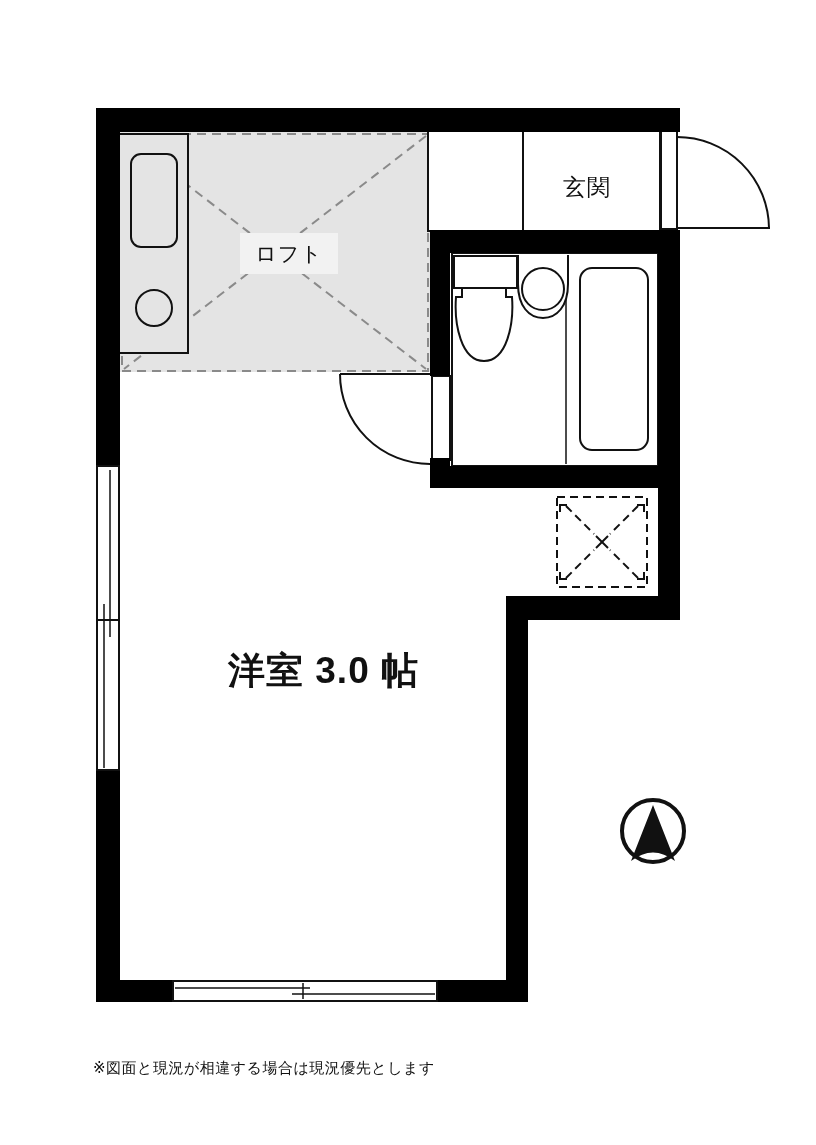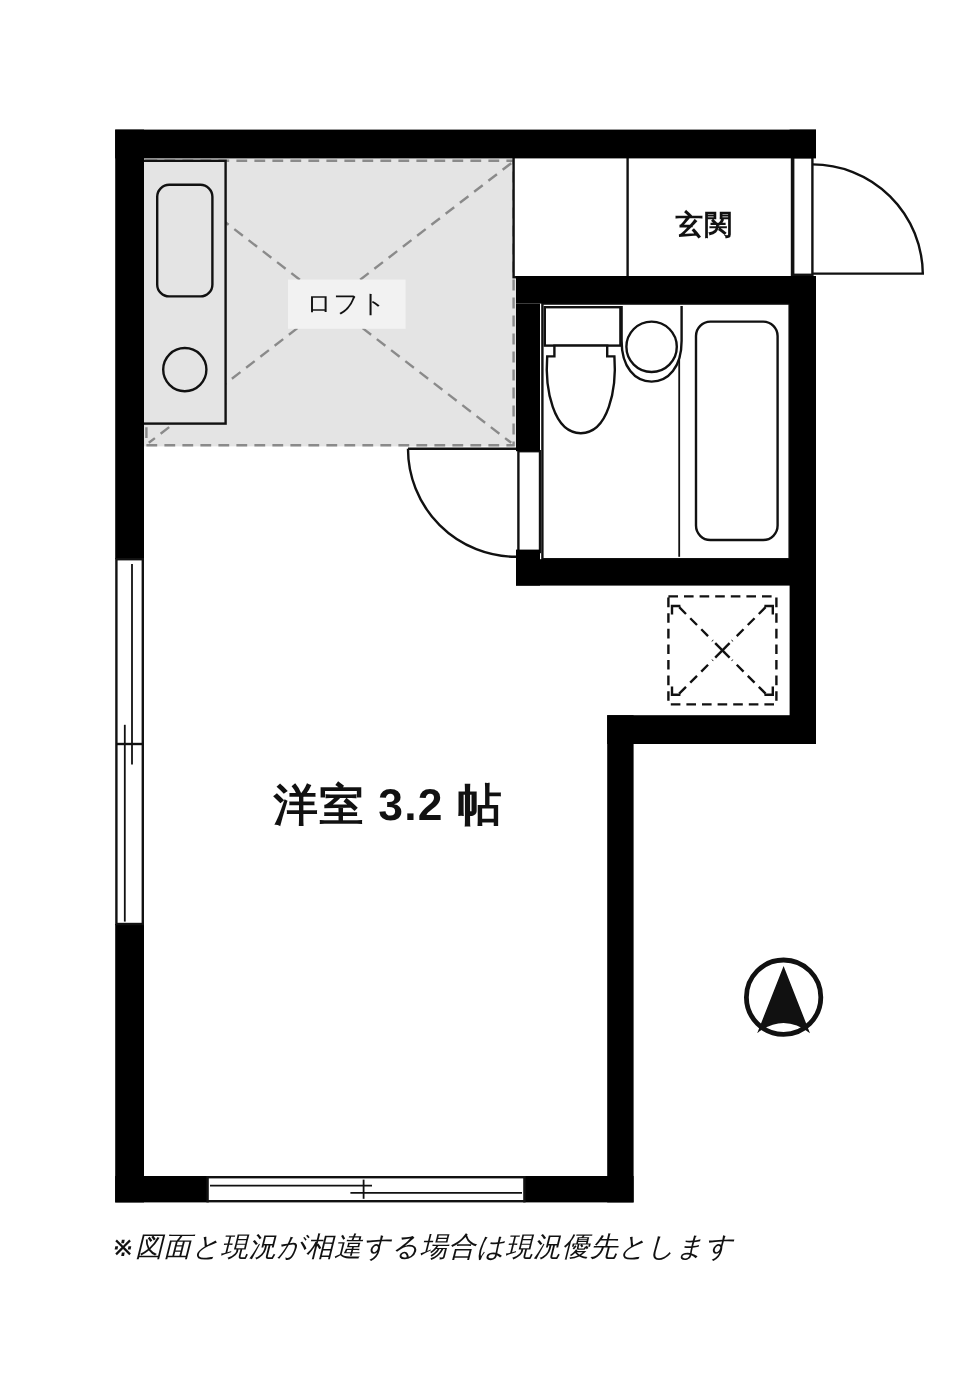--- a/index.html
+++ b/index.html
@@ -16,23 +16,23 @@
   .hatchdash{stroke:var(--line,#111);stroke-width:2;fill:none;stroke-dasharray:8 5;}
   .ln{stroke:var(--line,#111);stroke-width:2;fill:none;}
   .thin{stroke:var(--line,#111);stroke-width:1.5;fill:none;}
   .floor{fill:#fff;stroke:var(--line,#111);stroke-width:2;}
   .fix{fill:#fff;stroke:var(--line,#111);stroke-width:2;}
   .solid{fill:var(--line,#111);stroke:none;}
   
   .lbl{position:absolute;white-space:nowrap;line-height:1;}
   .lbl-loft{left:240px;top:233px;width:98px;height:41px;background:var(--label_box,#f2f2f2);
     display:flex;align-items:center;justify-content:center;font-size:21px;font-weight:500;letter-spacing:1px;}
-  .lbl-entrance{left:563px;top:176px;font-size:23px;font-weight:700;letter-spacing:1px;}
+  .lbl-entrance{left:563px;top:176px;font-size:23px;font-weight:400;letter-spacing:1px;}
   .lbl-room{left:228px;top:652px;font-size:37px;font-weight:600;letter-spacing:1px;}
-  .lbl-disclaimer{left:93px;top:1028px;font-size:23px;font-weight:400;letter-spacing:0.5px;font-style:italic;}
+  .lbl-disclaimer{left:93px;top:1060px;font-size:15px;font-weight:400;letter-spacing:0.5px;}
 </style>
 </head>
 <body>
 
 <div class="canvas">
   <svg class="plan" width="816" height="1145" viewBox="0 0 816 1145">
 
     <g>
       <rect class="loftfill" x="120" y="132" width="310" height="240"></rect>
       <rect class="dash" x="122" y="134" width="306" height="237"></rect>
@@ -113,15 +113,15 @@
     </g>
 
     <g>
       <circle cx="653" cy="831" r="31" fill="#fff" style="stroke:var(--line,#111);stroke-width:4"></circle>
       <path class="solid" d="M653,805 L675,861 Q653,844 631,861 Z"></path>
     </g>
   </svg>
 
   <div class="lbl lbl-loft">ロフト</div>
   <div class="lbl lbl-entrance">玄関</div>
-  <div class="lbl lbl-room">洋室 3.2 帖</div>
+  <div class="lbl lbl-room">洋室 3.0 帖</div>
   <div class="lbl lbl-disclaimer">※図面と現況が相違する場合は現況優先とします</div>
 </div>
 
 </body></html>

